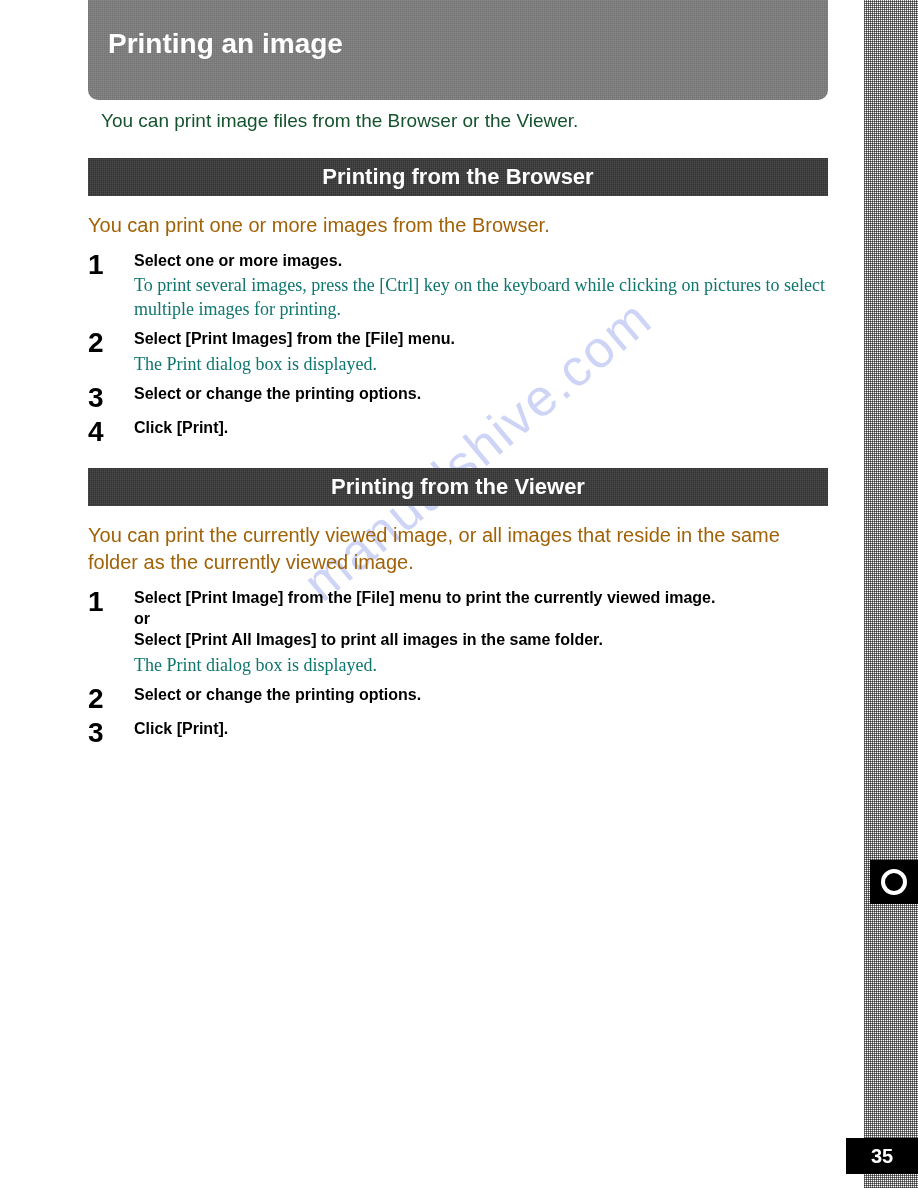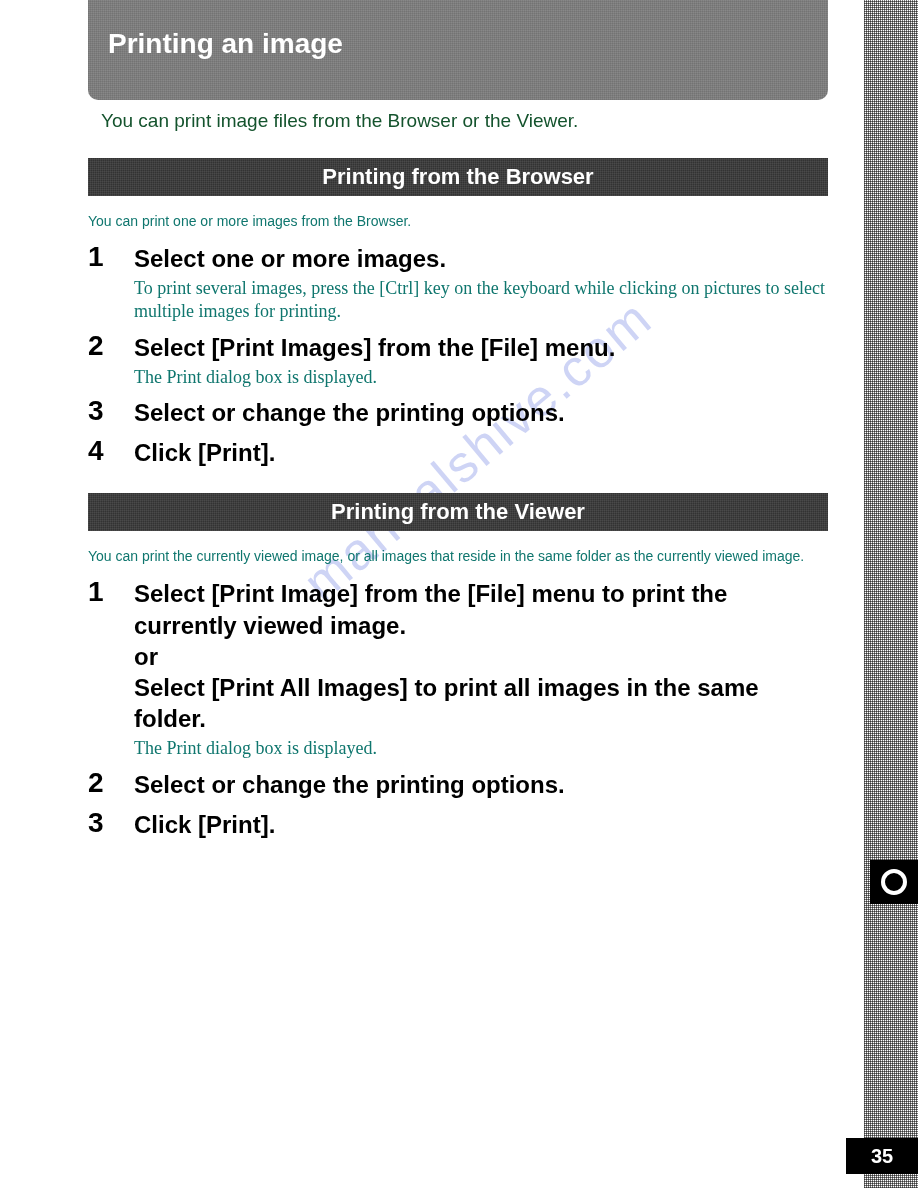--- a/index.html
+++ b/index.html
@@ -39,43 +39,43 @@
     background-image: repeating-linear-gradient(0deg, rgba(255,255,255,0.06) 0, rgba(255,255,255,0.06) 1px, transparent 1px, transparent 2px),
                       repeating-linear-gradient(90deg, rgba(255,255,255,0.06) 0, rgba(255,255,255,0.06) 1px, transparent 1px, transparent 2px);
     color: #fff;
     font-size: 22px;
     font-weight: bold;
     padding: 6px 10px 6px 10px;
     margin-bottom: 16px;
     text-align: center;
   }
   .section-intro {
-    font-size: 14px;
-    color: #0f766e;
+    font-size: 20px;
+    color: #a16207;
     margin: 8px 0 12px 0;
     line-height: 1.35;
   }
   .step {
     display: flex;
     align-items: flex-start;
     margin: 6px 0 4px 0;
   }
   .step-num {
     font-size: 28px;
     font-weight: bold;
     width: 46px;
     flex-shrink: 0;
     line-height: 1.0;
     padding-top: 0px;
   }
   .step-body {
     flex: 1;
   }
   .step-title {
-    font-size: 24px;
+    font-size: 16px;
     font-weight: bold;
     line-height: 1.3;
     margin-bottom: 3px;
   }
   .step-desc {
     font-size: 18px;
     color: #0f766e;
     line-height: 1.3;
     margin-bottom: 2px;
     font-family: Liberation Serif, serif;

